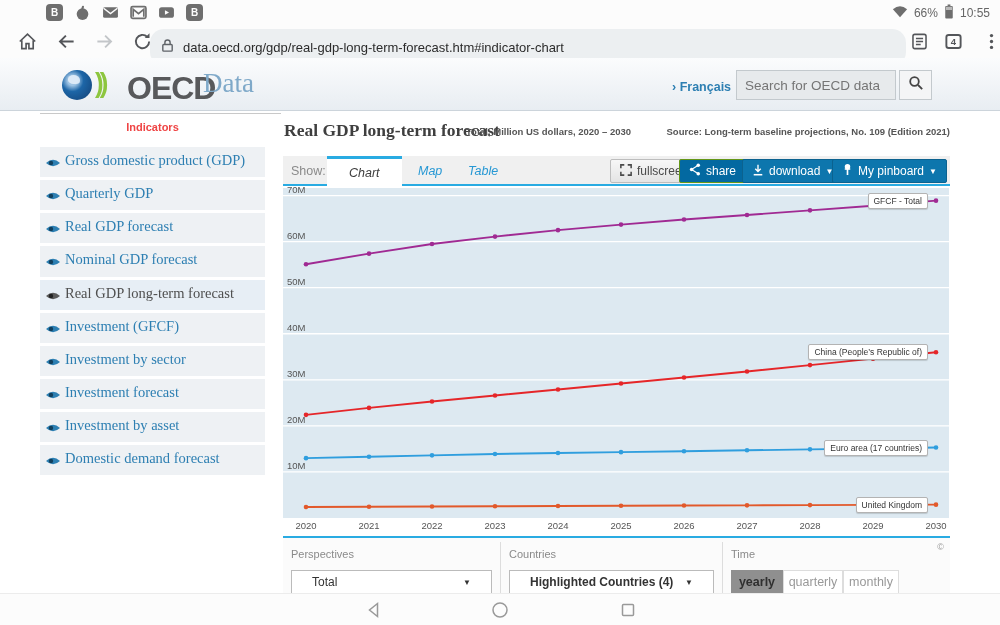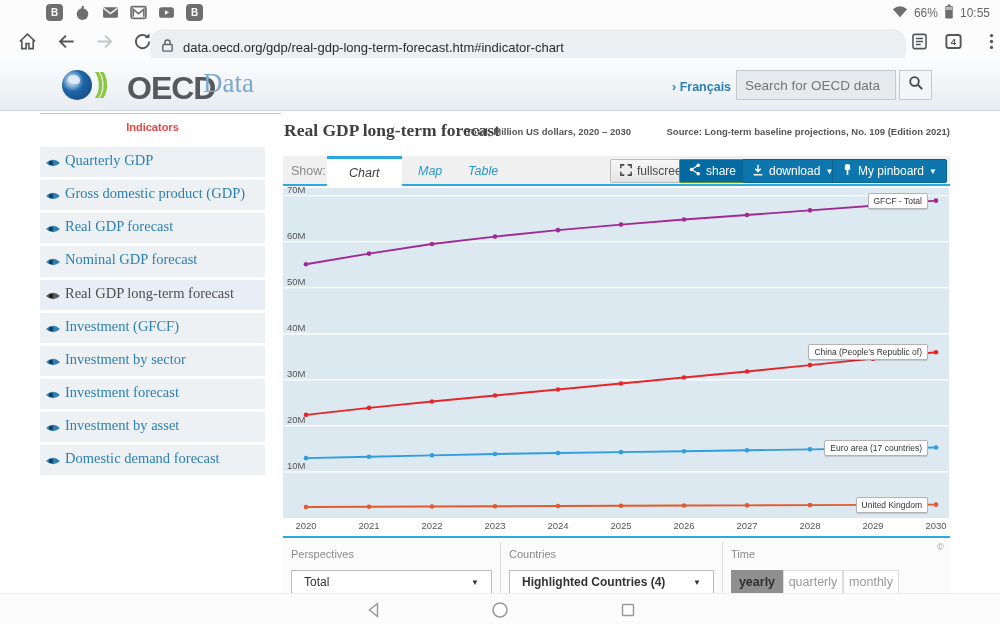--- a/index.html
+++ b/index.html
@@ -79,21 +79,21 @@
   .end-label { position:absolute; right:72px; background:#fff; border:1px solid #b3b3b3; border-radius:2px;
                padding:2px 5px; font-size:8.5px; color:#333; white-space:nowrap; box-shadow:0 1px 1px rgba(0,0,0,.15);
                cursor:pointer; }
 
   
   #filters { position:absolute; left:283px; top:536px; width:667px; height:57px; background:#fbfbfb;
              border-top:2px solid #29abe2; }
   .fcol { position:absolute; top:0; height:57px; }
   .flabel { position:absolute; top:10px; font-size:11px; color:#8a8a8a; }
   .fselect { position:absolute; top:32px; height:24px; background:#fff; border:1px solid #bbb;
-             display:flex; align-items:center; justify-content:space-between; padding:0 12px;
+             display:flex; align-items:center; justify-content:space-between; padding:0 20px;
              font-size:12px; color:#333; cursor:pointer; }
   .vdiv { position:absolute; top:4px; width:1px; height:53px; background:#ddd; }
   .tbtn { position:absolute; top:32px; height:24px; display:flex; align-items:center; justify-content:center;
           font-size:12.5px; color:#999; background:#fff; border:1px solid #ddd; cursor:pointer; }
   .tbtn.selected { background:#8f8f8f; color:#2f2f2f; font-weight:bold; border-color:#8f8f8f; }
   #copyright { position:absolute; right:6px; top:4px; font-size:9px; color:#999; }
 
   
   #android-nav { position:absolute; left:0; top:593px; width:1000px; height:32px; background:#fcfcfc;
                  border-top:1px solid #ececec; }
@@ -219,28 +219,28 @@
 
 <div id="sidebar-rule"></div>
 <div id="sidebar">
   <h2>Indicators</h2>
   <ul>
     <li>
         <span class="eye-ic"><svg viewBox="0 0 14 10" width="14" height="10">
             <path d="M0 5 Q7 -1.5 14 5 Q7 11.5 0 5Z" fill="#2d7fb2"></path>
             <circle cx="5" cy="5" r="2.2" fill="#11405e"></circle>
           </svg></span>
+        <span>Gross domestic product (GDP)</span>
+      </li>
+    <li>
+        <span class="eye-ic"><svg viewBox="0 0 14 10" width="14" height="10">
+            <path d="M0 5 Q7 -1.5 14 5 Q7 11.5 0 5Z" fill="#2d7fb2"></path>
+            <circle cx="5" cy="5" r="2.2" fill="#11405e"></circle>
+          </svg></span>
         <span>Quarterly GDP</span>
-      </li>
-    <li>
-        <span class="eye-ic"><svg viewBox="0 0 14 10" width="14" height="10">
-            <path d="M0 5 Q7 -1.5 14 5 Q7 11.5 0 5Z" fill="#2d7fb2"></path>
-            <circle cx="5" cy="5" r="2.2" fill="#11405e"></circle>
-          </svg></span>
-        <span>Gross domestic product (GDP)</span>
       </li>
     <li>
         <span class="eye-ic"><svg viewBox="0 0 14 10" width="14" height="10">
             <path d="M0 5 Q7 -1.5 14 5 Q7 11.5 0 5Z" fill="#2d7fb2"></path>
             <circle cx="5" cy="5" r="2.2" fill="#11405e"></circle>
           </svg></span>
         <span>Real GDP forecast</span>
       </li>
     <li>
         <span class="eye-ic"><svg viewBox="0 0 14 10" width="14" height="10">

